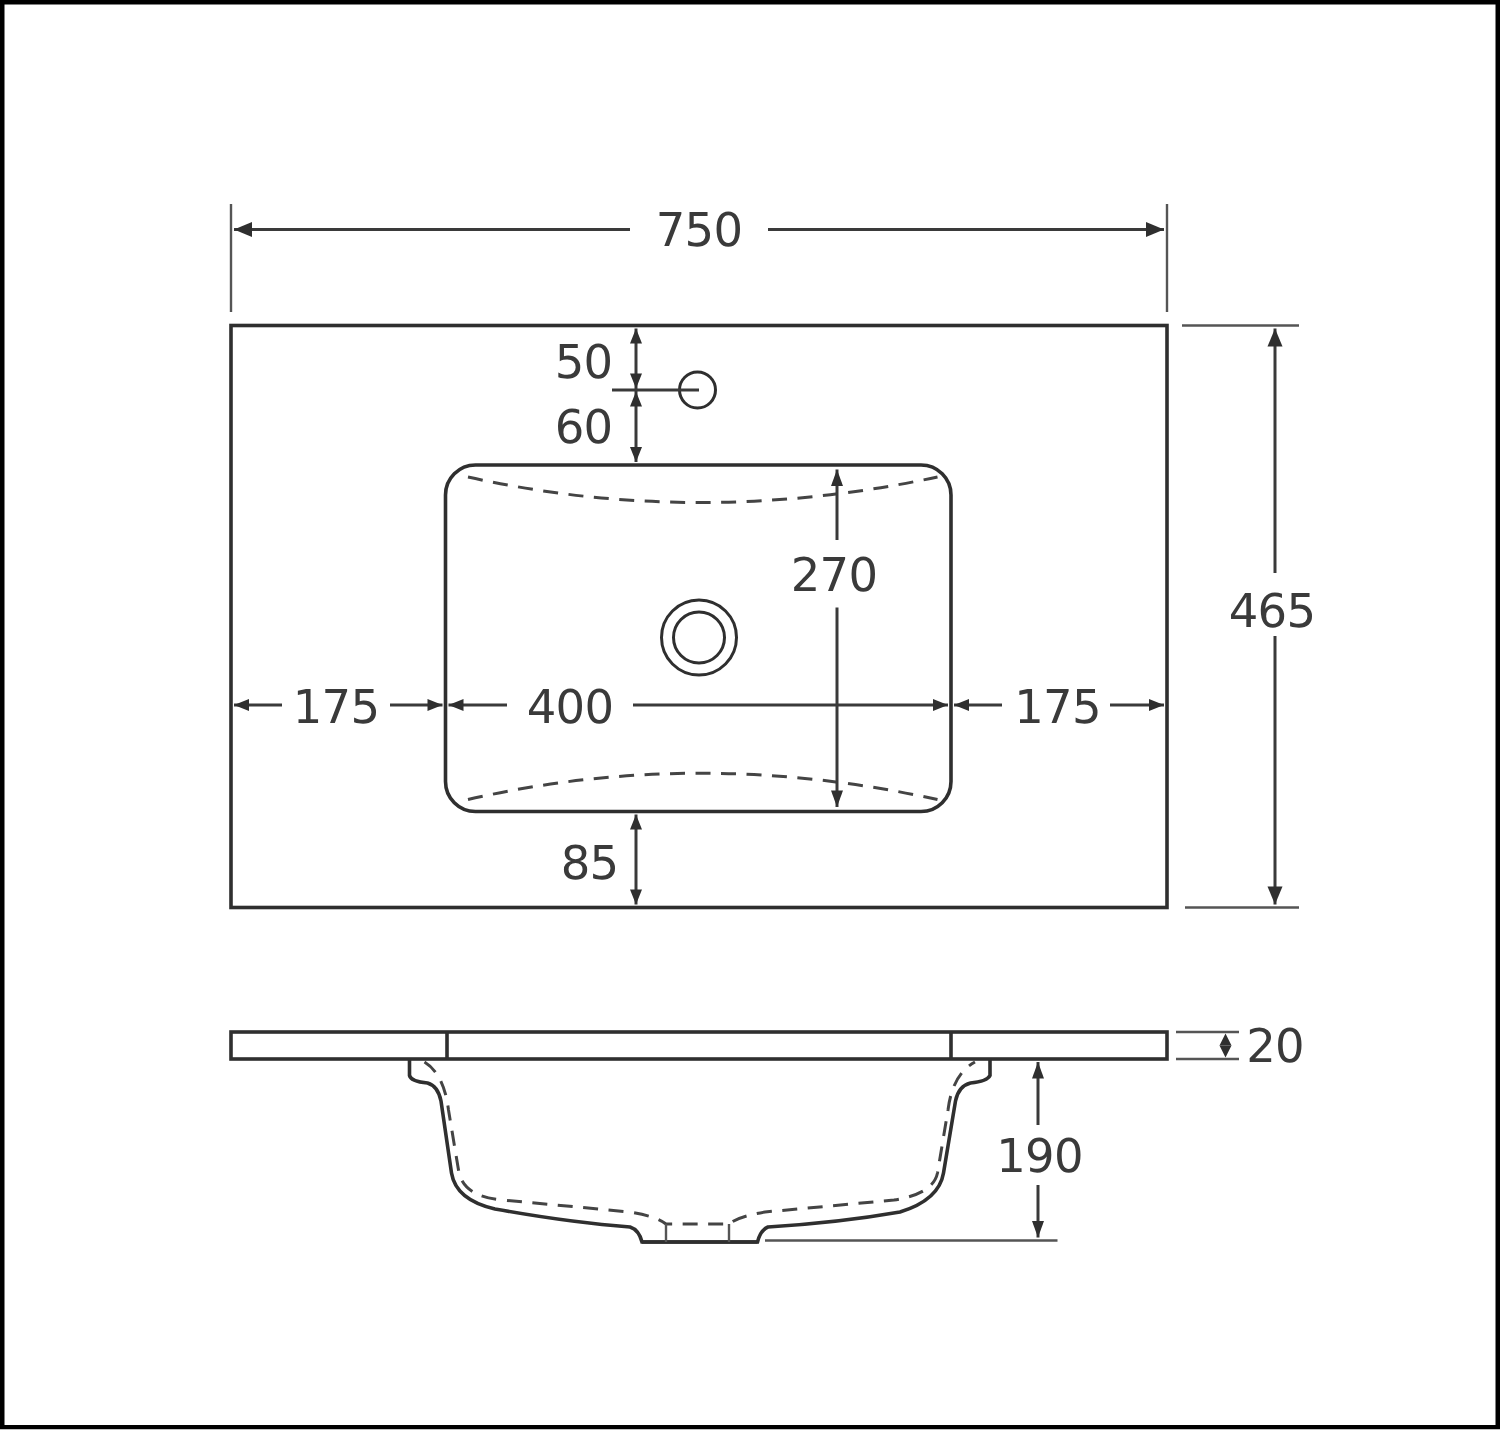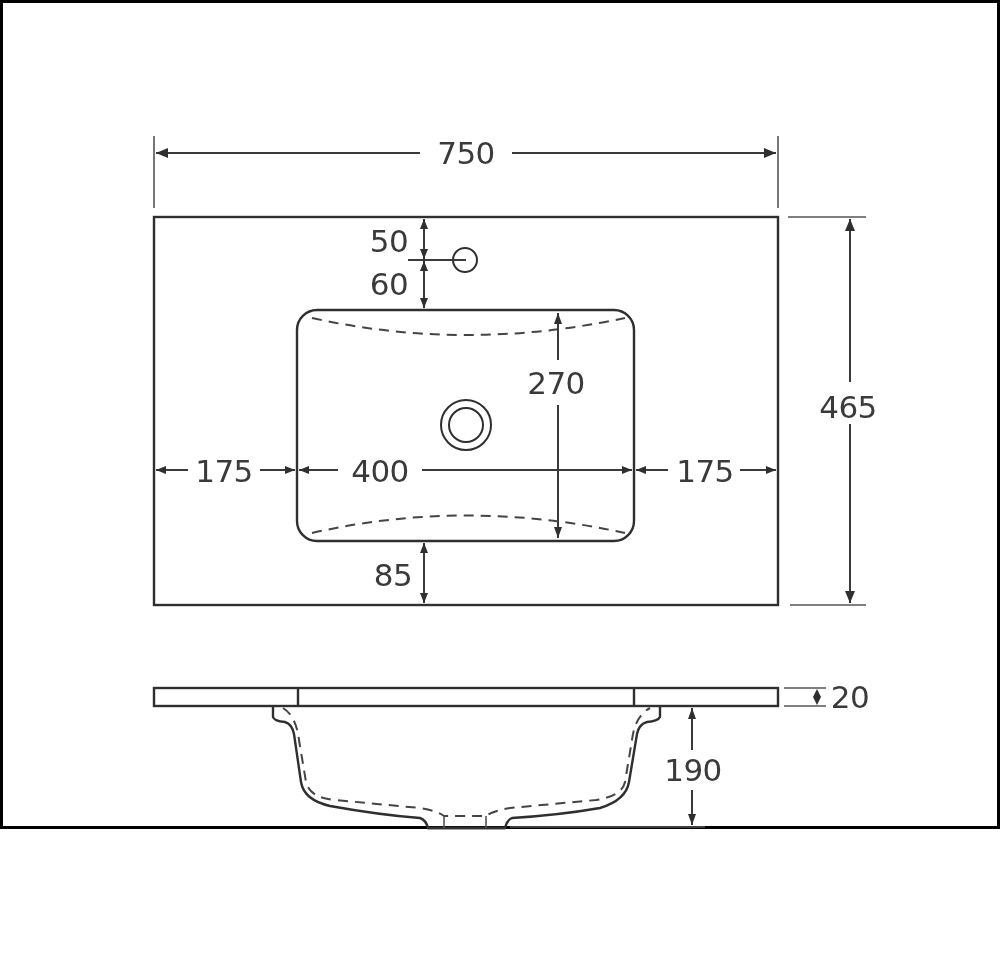--- a/index.html
+++ b/index.html
@@ -1,19 +1,19 @@
 <!DOCTYPE html>
 <html><head>
   <meta charset="utf-8">
   <style>
     html, body { margin: 0; padding: 0; background: #ffffff; }
     body { width: 1000px; height: 953px; overflow: hidden; }
     .frame {
       position: relative;
-      width: 1000px; height: 829px;
+      width: 1000px; height: 953px;
       box-sizing: border-box;
       border: 3px solid #000000;
       background: #ffffff;
     }
     svg { position: absolute; left: -3px; top: -3px; }
     .dim-text {
       font-family: "DejaVu Sans", sans-serif;
       font-size: 31px;
       fill: #3a3a3a;
       letter-spacing: -0.5px;

